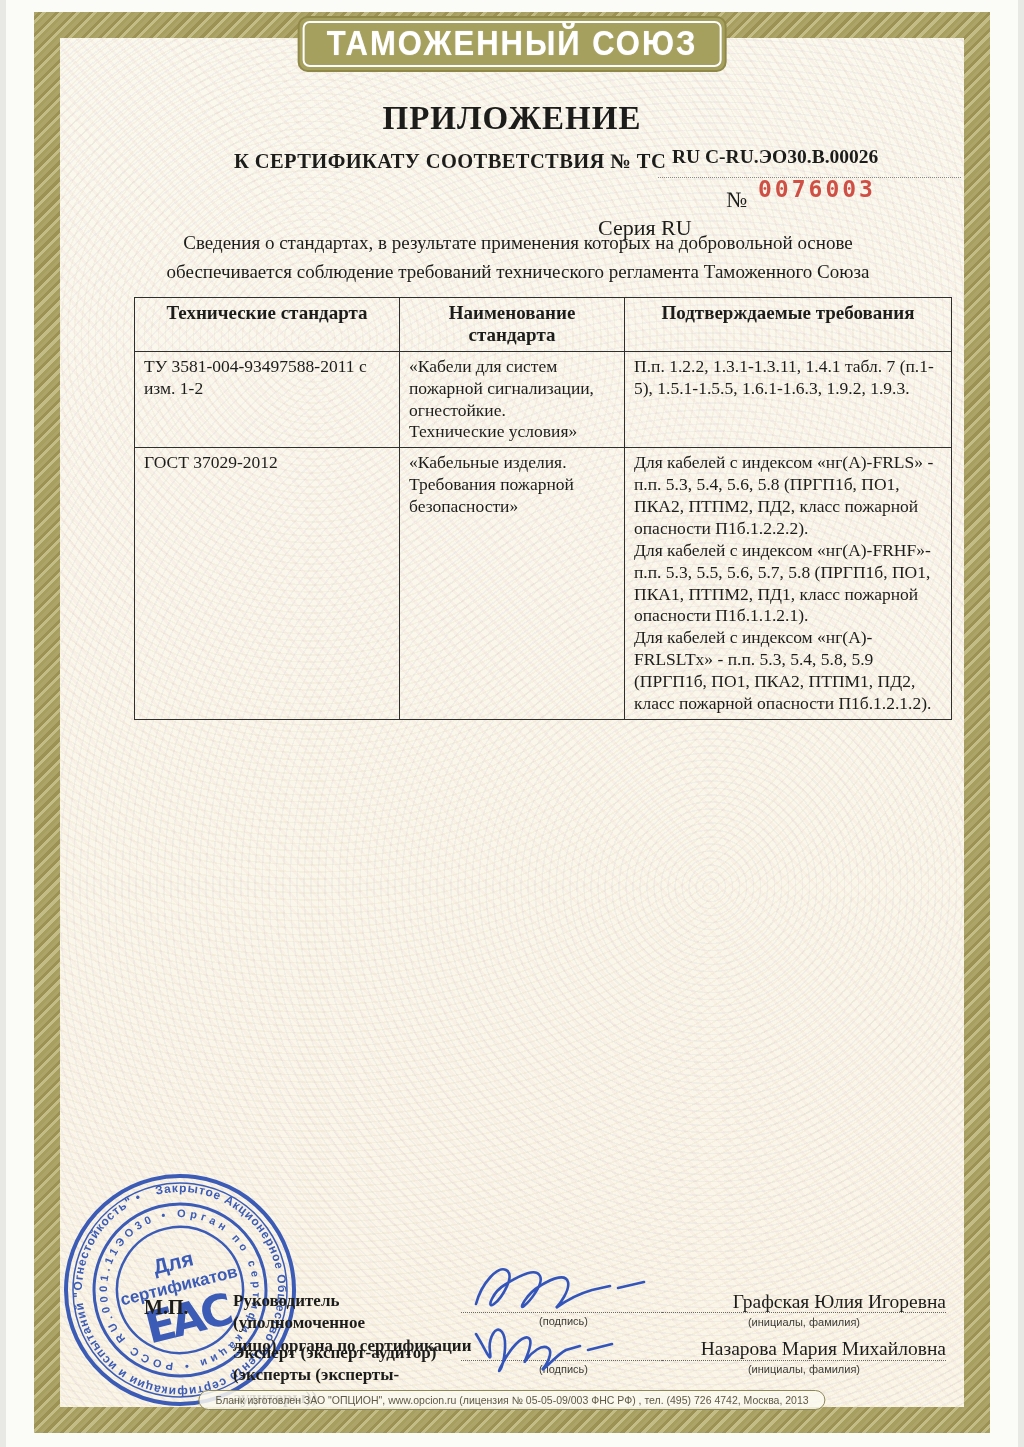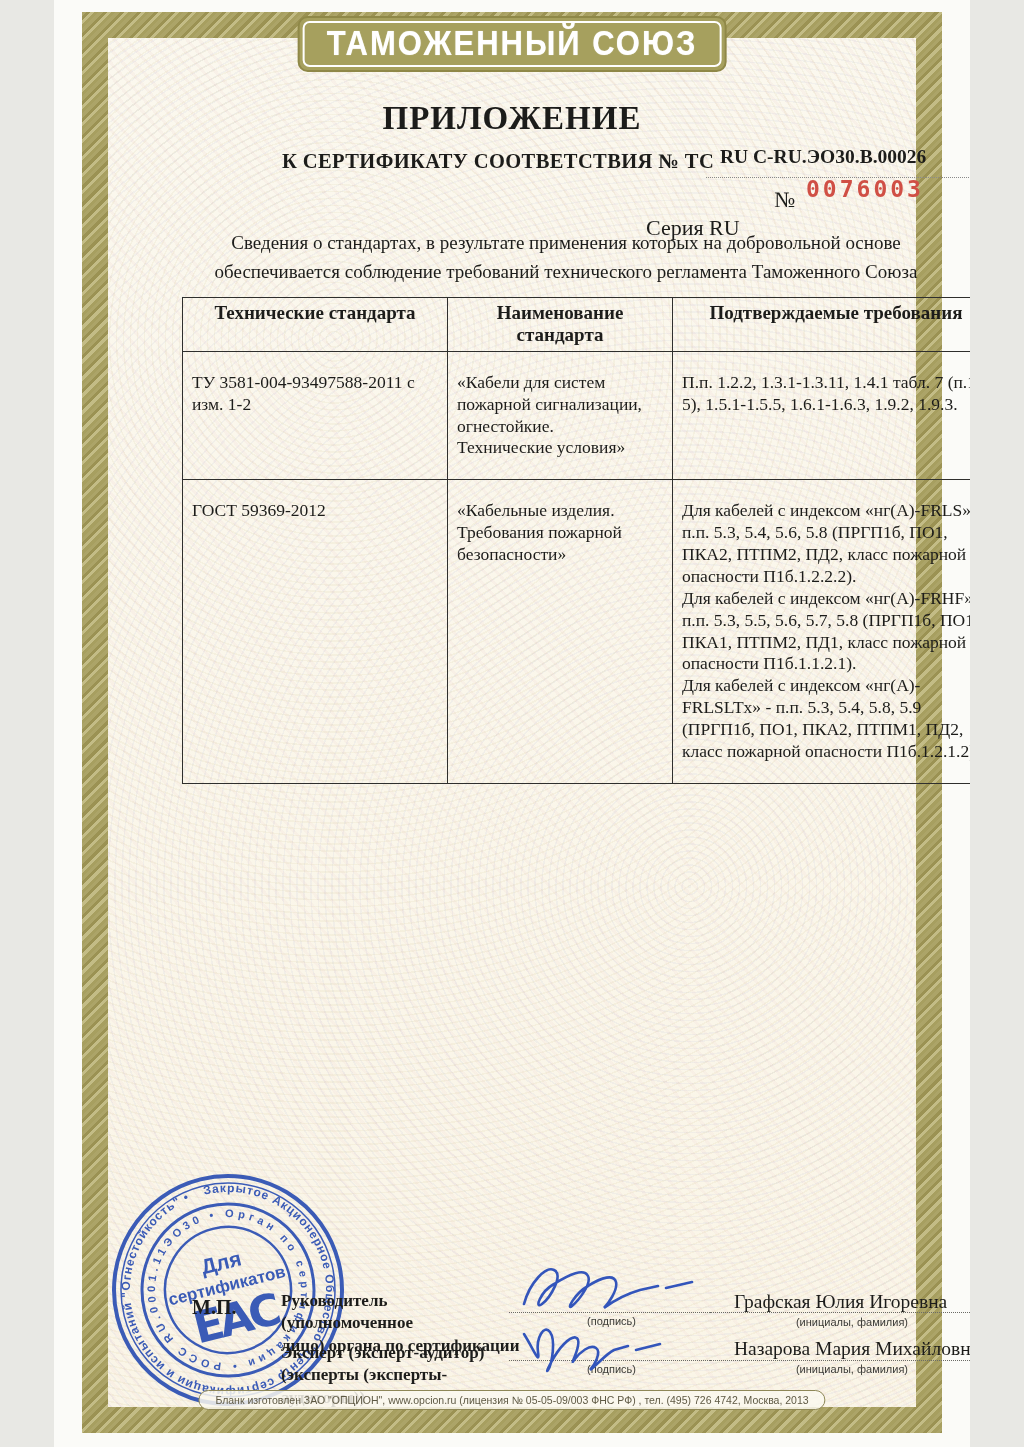--- a/index.html
+++ b/index.html
@@ -1,16 +1,16 @@
 <!DOCTYPE html>
 <html><head>
 <meta charset="utf-8">
 <style>
   html,body{margin:0;padding:0;background:#e8e8e4;}
-  .page{position:relative;width:916px;height:1447px;background:#fbfbf8;margin:0 auto;overflow:hidden;
+  .page{position:relative;width:1012px;height:1447px;background:#fbfbf8;margin:0 auto;overflow:hidden;
         font-family:"Liberation Serif",serif;color:#1c1c1a;}
   
   .frame{position:absolute;left:28px;top:12px;right:28px;bottom:14px;
          border:26px solid;
          border-image:repeating-linear-gradient(135deg,#aca468 0 3px,#9b9253 3px 6px,#c3bc86 6px 9px,#a79f60 9px 12px) 26;
          background:
            repeating-radial-gradient(circle at 28% 22%,rgba(196,180,120,0.10) 0 1.5px,transparent 1.5px 7px),
            repeating-radial-gradient(circle at 72% 62%,rgba(140,145,205,0.08) 0 1.5px,transparent 1.5px 7px),
            repeating-linear-gradient(48deg,rgba(243,226,220,0.30) 0 3px,transparent 3px 9px),
            linear-gradient(#fbf8ee,#faf5e7);}
@@ -28,42 +28,42 @@
   .cert-underline{top:177px;left:652px;width:303px;border-bottom:1.5px dotted #8a8a8a;height:0;}
   .series-label{top:187px;left:592px;font-size:22px;margin-top:28px;}
   .number-sign{top:187px;left:720px;font-size:22px;}
   .serial{top:176px;left:752px;font-family:"DejaVu Sans Mono",monospace;font-weight:bold;
           font-size:23px;letter-spacing:3px;}
   .intro{top:229px;left:90px;width:844px;text-align:center;font-weight:normal;font-size:19px;
          line-height:1.5;white-space:pre-line;}
   
   .doc-table{position:absolute;left:128px;top:297px;width:817px;border-collapse:collapse;
              table-layout:fixed;font-size:17.5px;line-height:1.25;}
-  .doc-table th,.doc-table td{border:1.6px solid #2f2f2d;vertical-align:top;padding:20px 9px;background:transparent;}
+  .doc-table th,.doc-table td{border:1.6px solid #2f2f2d;vertical-align:top;padding:4px 9px;background:transparent;}
   .doc-table th{font-weight:bold;text-align:center;font-size:19px;line-height:1.18;padding:4px 2px;}
   .cell-pre{white-space:pre-line;}
   .req{margin:0;}
   
   .stamp{left:54px;top:1170px;opacity:.92;}
   .mp-label{left:120px;top:1296px;font-weight:bold;font-size:20px;z-index:1;margin-left:18px;}
   
   .role{left:227px;width:240px;font-weight:bold;font-size:17px;line-height:1.32;white-space:pre-line;}
   .role-1{top:1290px;}
   .role-2{top:1342px;}
   .dotline{height:0;border-bottom:1.5px dotted #6b6b66;}
   .line-a1{top:1312px;left:455px;width:205px;}
   .line-a2{top:1360px;left:455px;width:205px;}
   .line-b1{top:1312px;left:656px;width:284px;}
   .line-b2{top:1360px;left:656px;width:284px;}
   .caption{font-family:"Liberation Sans",sans-serif;font-size:11px;color:#3a3a36;text-align:center;}
   .cap-a1{top:1315px;left:455px;width:205px;}
   .cap-a2{top:1363px;left:455px;width:205px;}
   .cap-b1{top:1316px;left:656px;width:284px;}
   .cap-b2{top:1363px;left:656px;width:284px;}
-  .name{left:680px;width:284px;text-align:left;font-size:19.5px;}
+  .name{left:656px;width:284px;text-align:right;font-size:19.5px;}
   .name-1{top:1291px;}
   .name-2{top:1338px;}
   .sig{z-index:4;}
   .sig-1{left:462px;top:1256px;}
   .sig-2{left:458px;top:1308px;}
   
   .footer-pill{position:absolute;top:1390px;left:50%;transform:translateX(-50%);
                border:1px solid #8e8757;border-radius:13px;padding:3px 16px;
                font-family:"Liberation Sans",sans-serif;font-size:10.5px;color:#5e5944;
                background:rgba(250,248,238,.85);white-space:nowrap;z-index:3;}
@@ -113,21 +113,21 @@
         <td>ТУ  3581-004-93497588-2011  с изм. 1-2</td>
         <td class="cell-pre">«Кабели для систем
 пожарной сигнализации,
 огнестойкие.
 Технические условия»</td>
         <td>
           <p class="req">П.п. 1.2.2, 1.3.1-1.3.11, 1.4.1 табл. 7 (п.1-5), 1.5.1-1.5.5, 1.6.1-1.6.3, 1.9.2, 1.9.3.</p>
         </td>
       </tr>
       <tr>
-        <td>ГОСТ 59369-2012</td>
+        <td>ГОСТ 37029-2012</td>
         <td class="cell-pre">«Кабельные изделия.
 Требования пожарной
 безопасности»</td>
         <td>
           <p class="req">Для кабелей с индексом «нг(А)-FRLS» -  п.п. 5.3, 5.4, 5.6, 5.8 (ПРГП1б, ПО1, ПКА2, ПТПМ2, ПД2, класс пожарной опасности П1б.1.2.2.2).</p>
           <p class="req">Для кабелей с индексом «нг(А)-FRHF»- п.п. 5.3, 5.5, 5.6, 5.7, 5.8 (ПРГП1б, ПО1, ПКА1, ПТПМ2, ПД1, класс пожарной опасности П1б.1.1.2.1).</p>
           <p class="req">Для кабелей с индексом «нг(А)-FRLSLTx» -  п.п. 5.3, 5.4, 5.8, 5.9 (ПРГП1б, ПО1, ПКА2, ПТПМ1, ПД2, класс пожарной опасности П1б.1.2.1.2).</p>
         </td>
       </tr>
     </tbody>

